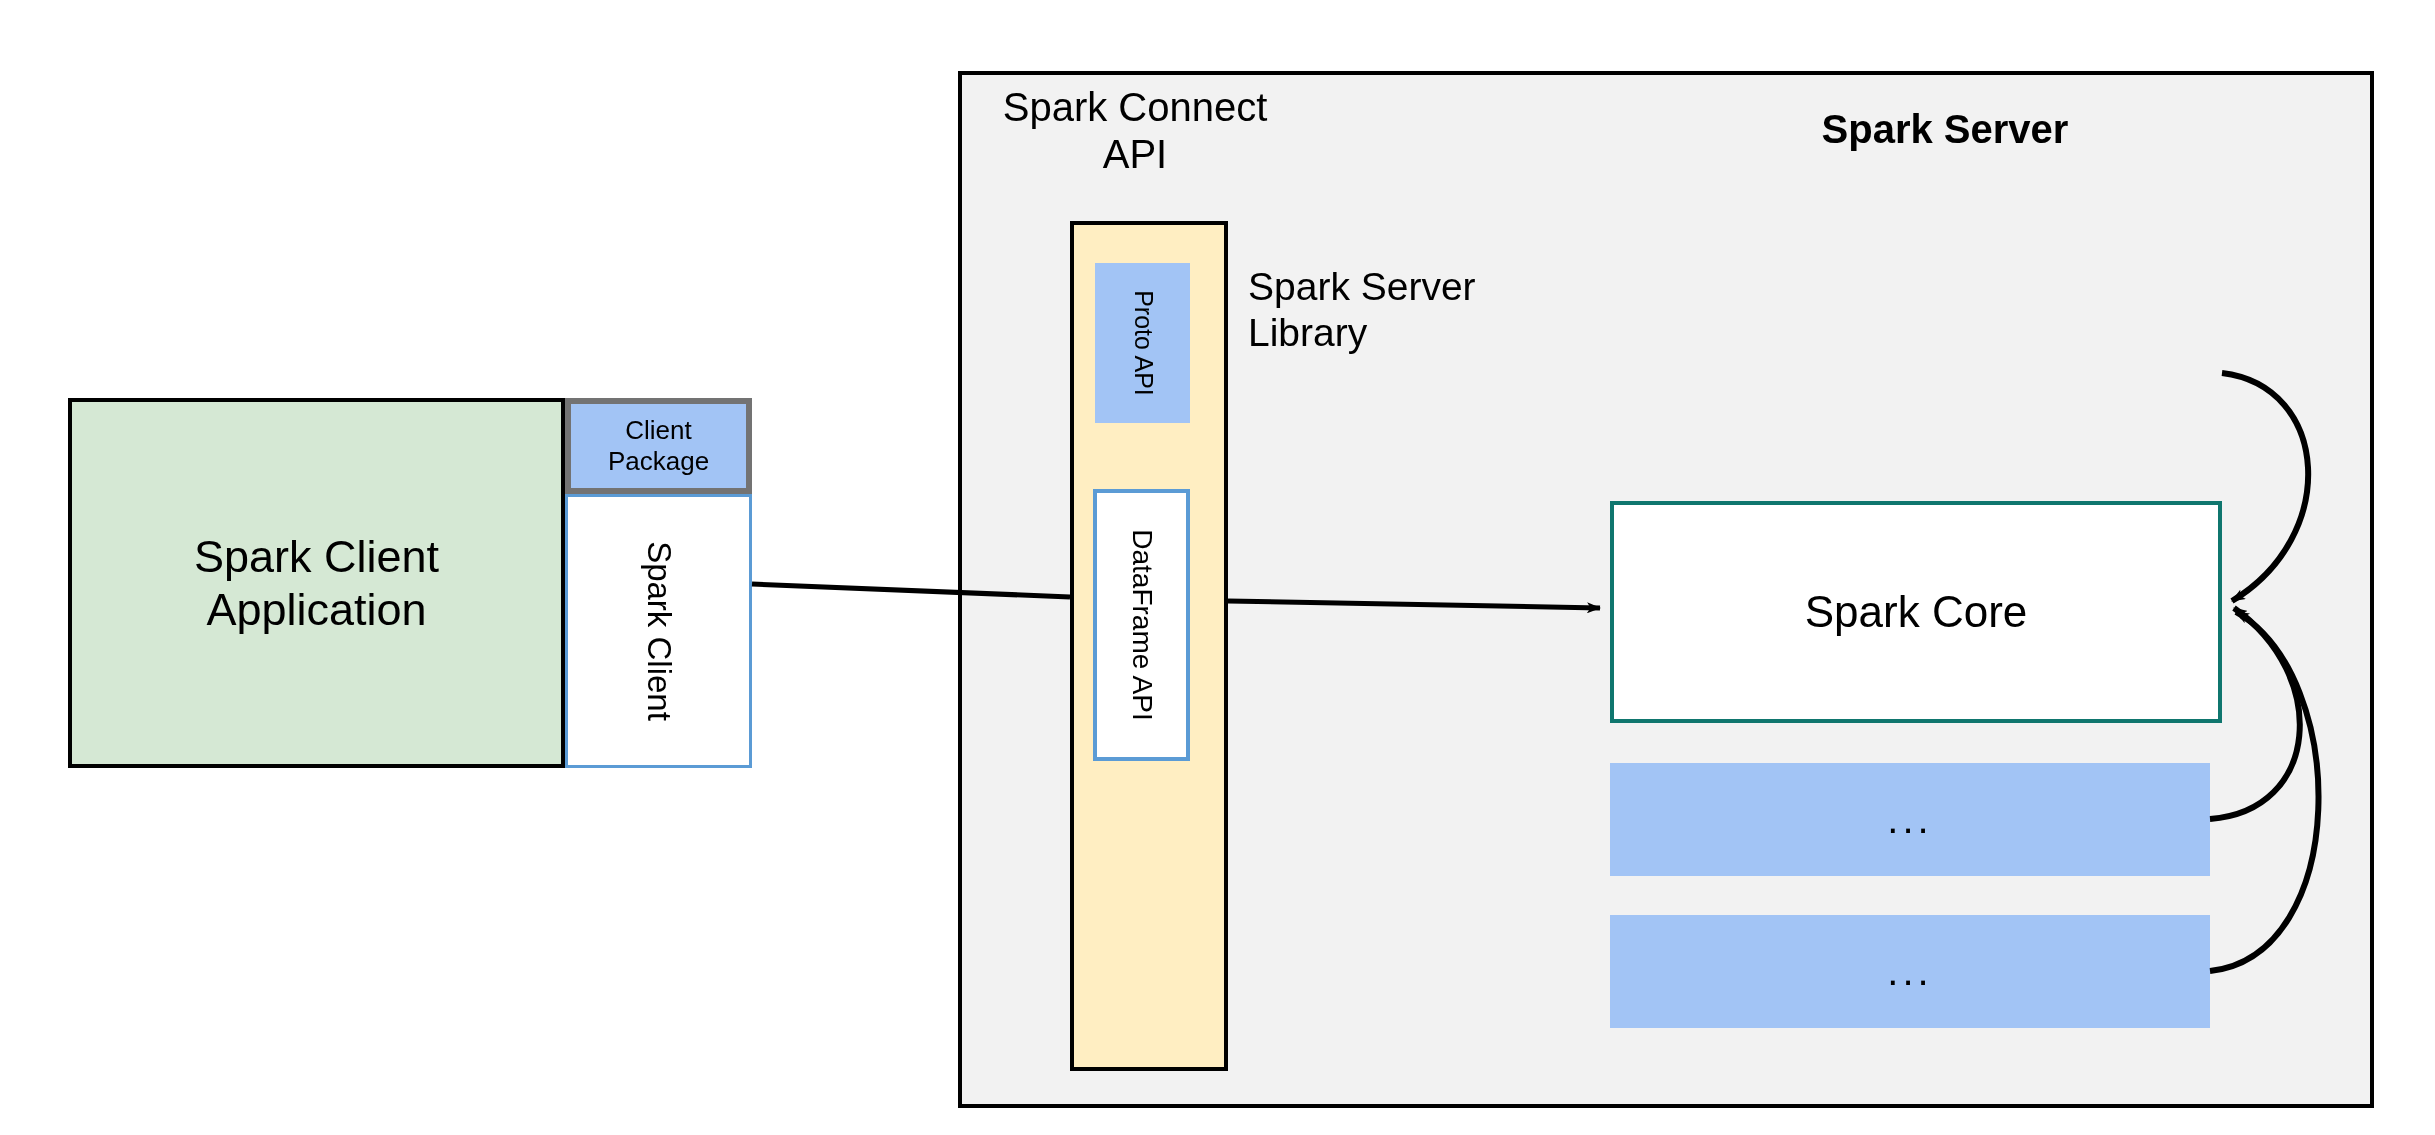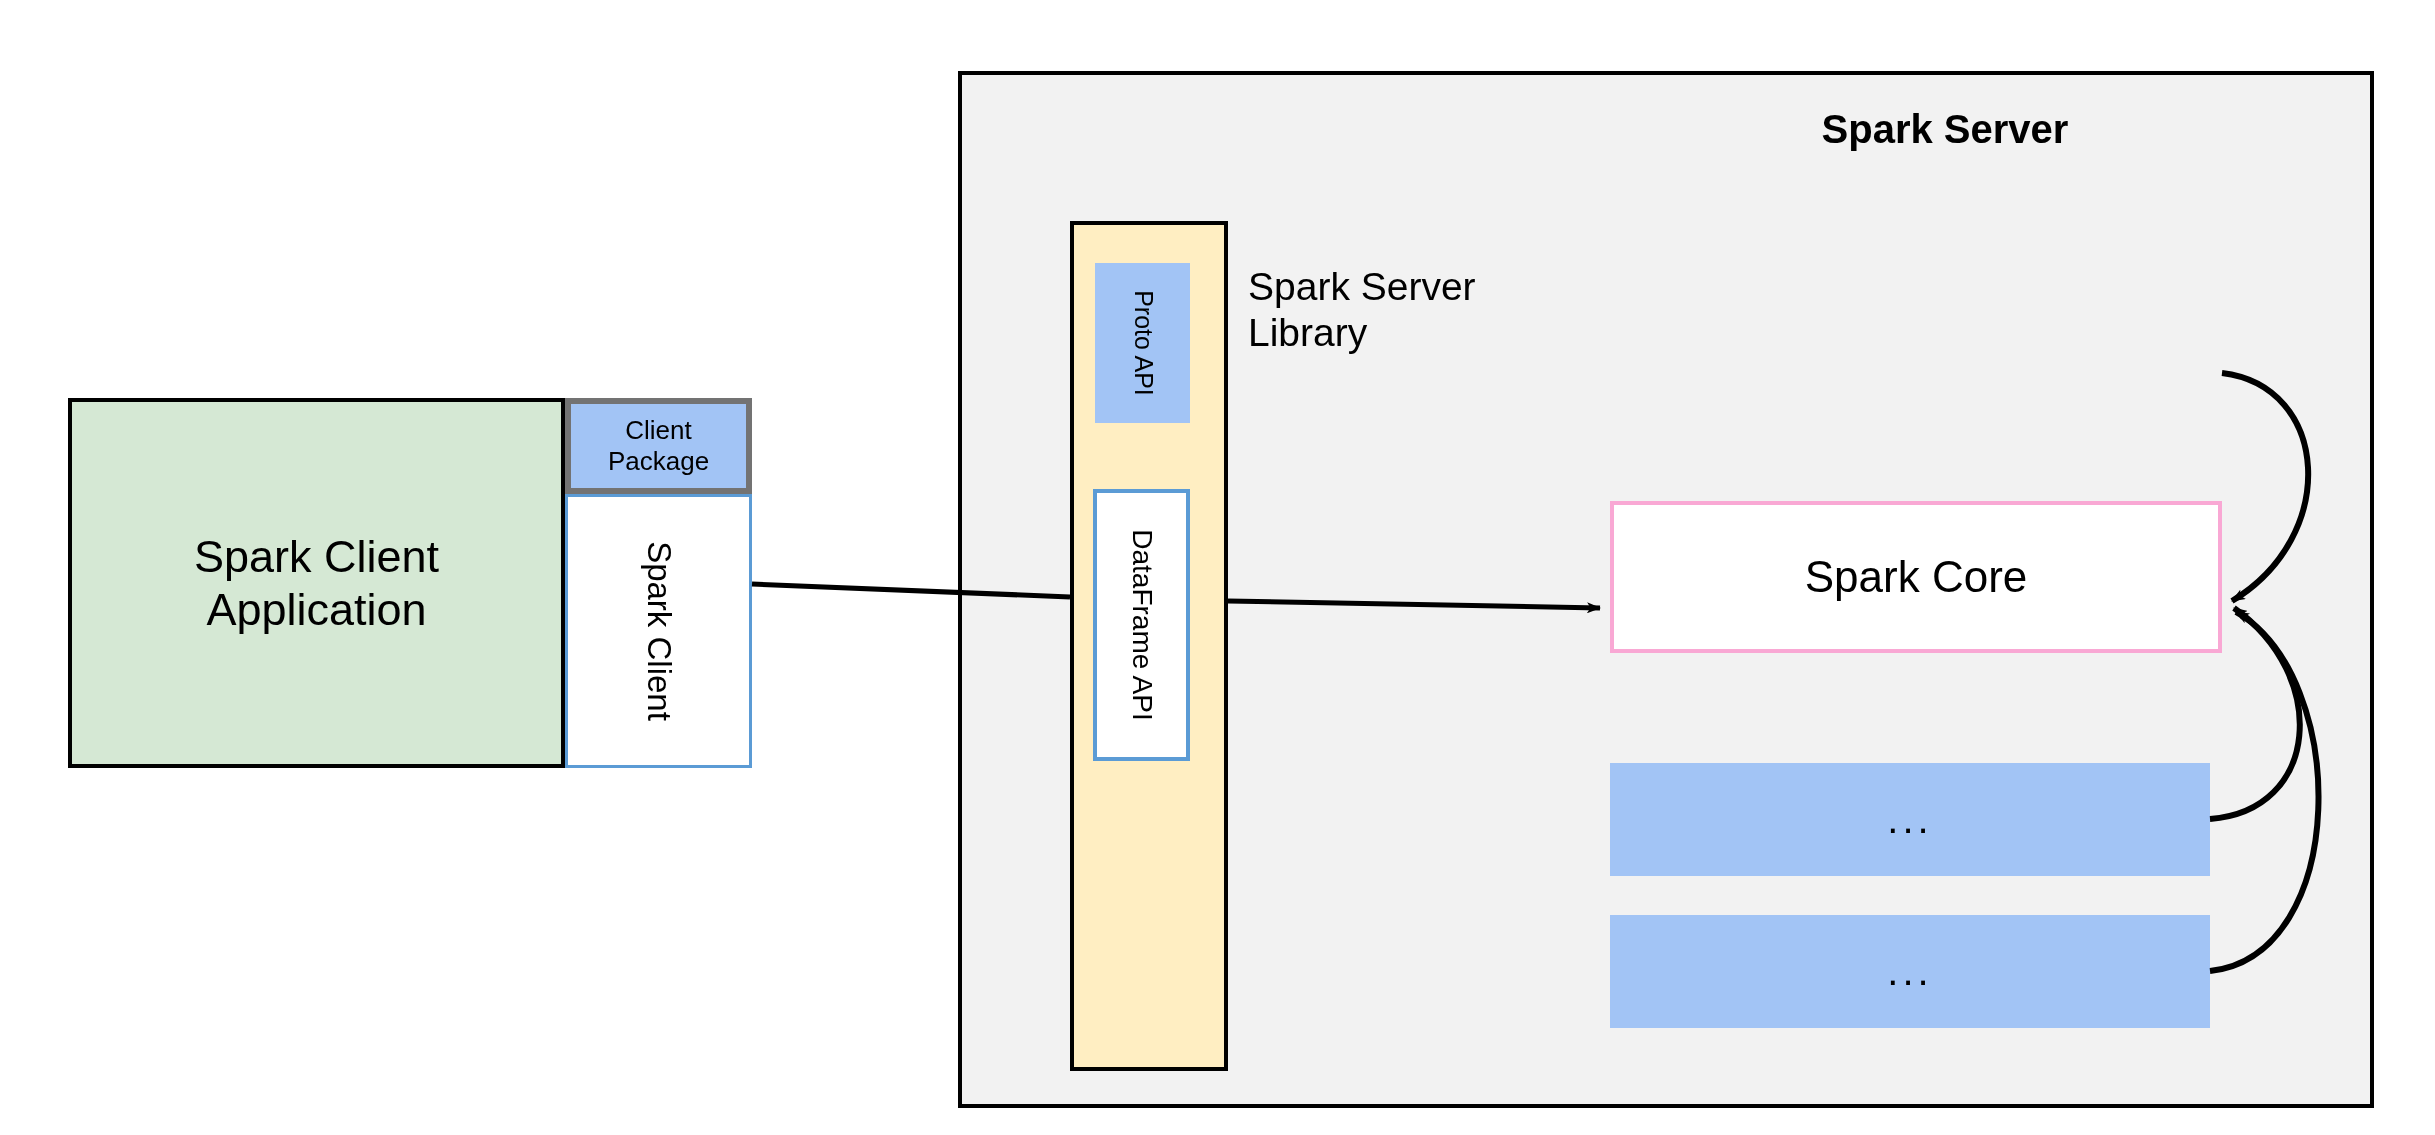--- a/index.html
+++ b/index.html
@@ -146,23 +146,23 @@
     width: 612px; height: 164px;
     background: #a2c4f5;
   }
   #custom-library-plugin .label-text {
     left: 0; top: 0; width: 100%; height: 100%;
     font-size: 44px;
   }
 
   #spark-core {
     left: 1610px; top: 485px;
-    width: 612px; height: 152px;
-    background: #ffffff;
-    border: 4px solid #f9a8d4;
+    width: 612px; height: 222px;
+    background: #ffffff;
+    border: 4px solid #0f766e;
     text-decoration: underline;
   }
   #spark-core .label-text {
     left: 0; top: 0; width: 100%; height: 100%;
     font-size: 44px;
   }
 
   #dots-box-1 {
     left: 1610px; top: 747px;
     width: 600px; height: 113px;
@@ -189,20 +189,22 @@
 </style>
 </head>
 <body>
 
 <div id="canvas">
 
   <div class="node" id="spark-server-container"></div>
 
   <div class="label-text" id="spark-server-title">Spark Server</div>
 
+  <div class="label-text" id="spark-connect-api-label">Spark Connect
+API</div>
 
   <div class="label-text" id="spark-server-library-label">Spark Server
 Library</div>
 
   <div class="node" id="connect-column"></div>
 
   <div class="node" id="proto-api">
     <span class="vlabel">Proto API</span>
   </div>
 

